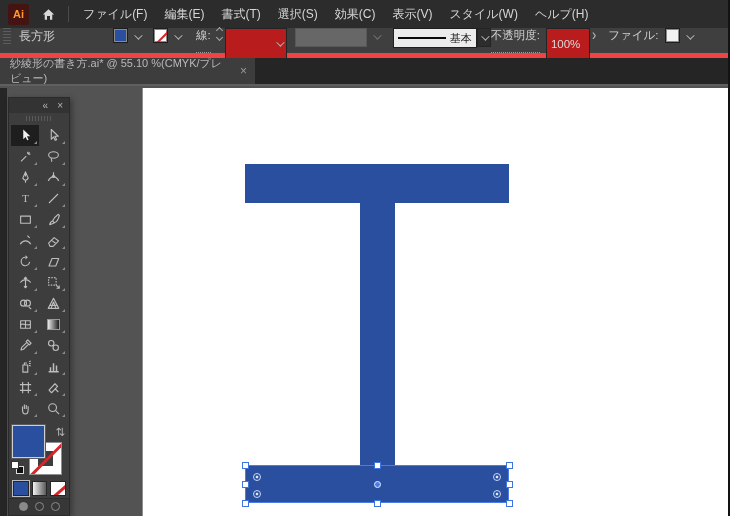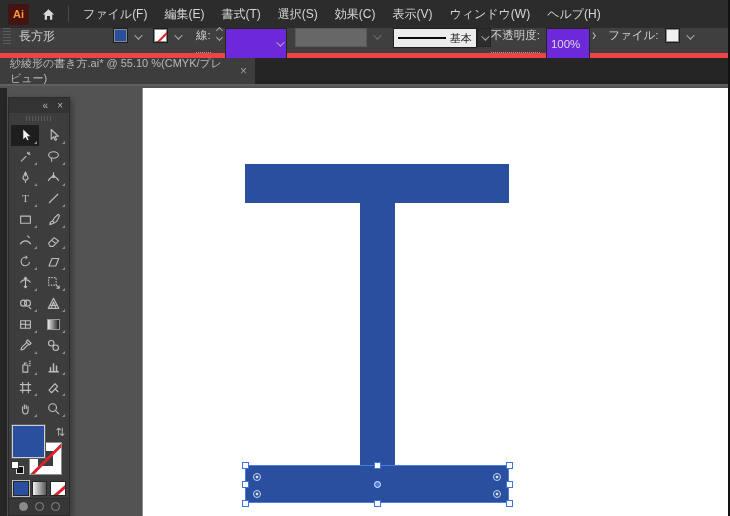--- a/index.html
+++ b/index.html
@@ -30,21 +30,21 @@
   .sw-none::after{content:"";position:absolute;left:-3px;top:6px;width:26px;height:2px;
                   background:#d8242b;transform:rotate(-45deg);}
   .chev{display:inline-block;width:6px;height:6px;border-right:1.5px solid #b2b2b2;
         border-bottom:1.5px solid #b2b2b2;transform:rotate(45deg) translateY(-2px);}
   .chev-btn{display:flex;align-items:center;justify-content:center;width:14px;height:18px;margin-left:2px;}
   .dotted-u{border-bottom:1px dotted #9d9d9d;padding-bottom:1px;}
   .stepper{display:flex;flex-direction:column;gap:2px;margin:0 3px 0 6px;}
   .stepper i{width:5px;height:5px;border-right:1.4px solid #a8a8a8;border-bottom:1.4px solid #a8a8a8;}
   .stepper .up{transform:rotate(-135deg);}
   .stepper .dn{transform:rotate(45deg);}
-  .darkfield{height:32px;background:#6d28d9;border:1px solid #242424;display:flex;
+  .darkfield{height:32px;background:#b91c1c;border:1px solid #242424;display:flex;
              align-items:center;color:#dcdcdc;padding:7px 4px;}
   .combo-empty{width:62px;justify-content:flex-end;}
   .disabled-dd{width:72px;height:19px;background:#676767;border:1px solid #585858;margin-left:8px;}
   .brushbox{width:84px;height:20px;background:#ececec;border:1px solid #1f1f1f;margin-left:10px;
             display:flex;align-items:center;color:#1c1c1c;font-size:11px;padding:0 4px;gap:4px;}
   .brushline{flex:1;height:2.5px;background:#0a0a0a;}
   .opacity-chev{color:#bbb;font-size:13px;margin:0 2px;transform:scaleY(1.2);}
   
   .tabbar{position:absolute;left:0;top:58px;width:100%;height:28px;background:#252525;
           border-bottom:2px solid #5f5f5f;z-index:5;display:flex;}
@@ -122,21 +122,21 @@
         </svg>
     </div>
     <div class="mb-sep"></div>
     <div class="menu-items">
         <span>ファイル(F)</span>
         <span>編集(E)</span>
         <span>書式(T)</span>
         <span>選択(S)</span>
         <span>効果(C)</span>
         <span>表示(V)</span>
-        <span>ウィンドウ(W)</span>
+        <span>スタイル(W)</span>
         <span>ヘルプ(H)</span>
       </div>
   </div>
 
   <div class="controlbar">
     <div class="cb-grip"></div>
     <span class="cb-label">長方形</span>
     <span class="swatch sw-fill"></span>
     <span class="chev-btn">
         <i class="chev"></i>

